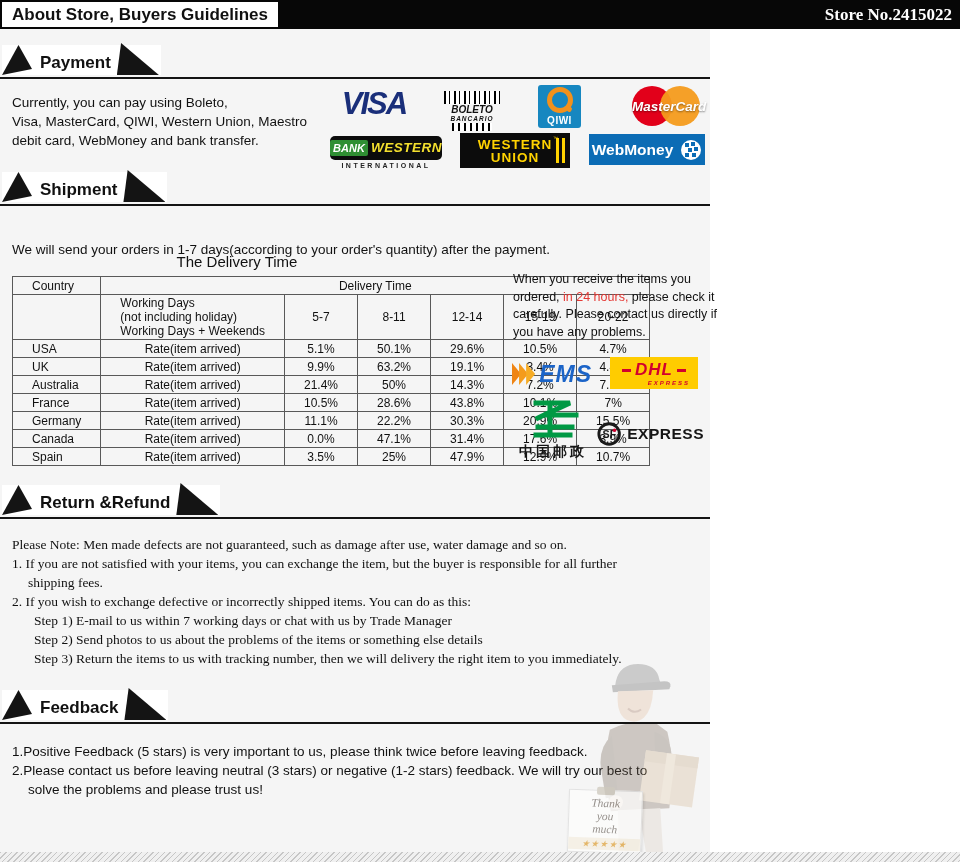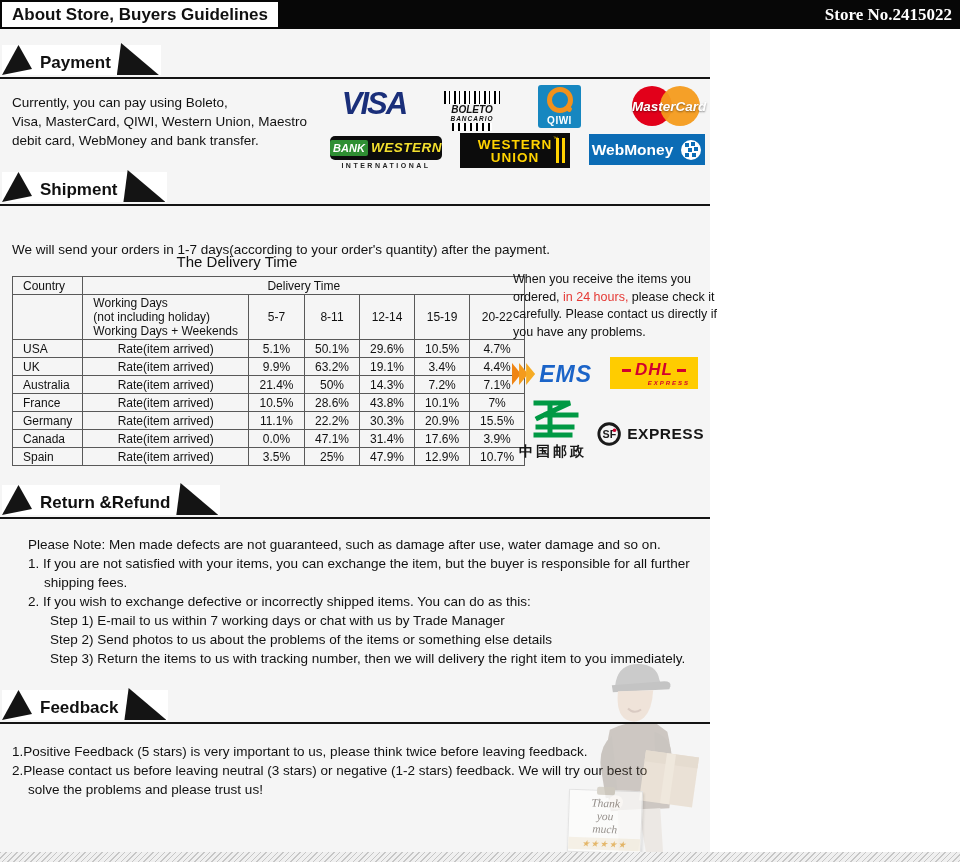--- a/index.html
+++ b/index.html
@@ -52,21 +52,21 @@
   .wu .l{color:#ffd200;font-weight:bold;font-size:13.5px;line-height:13px;letter-spacing:1px;}
   .wu .bars{position:absolute;right:5px;top:5px;bottom:5px;display:flex;gap:3px;}
   .wu .bars i{display:block;width:3px;background:#ffd200;}
   .wu .tm{position:absolute;right:12px;top:2px;color:#ffd200;font-size:5px;}
   .wm{left:589px;top:105px;width:116px;height:31px;background:#0b6cb5;color:#fff;
       font-weight:bold;font-size:15.5px;gap:7px;}
   
   .tbl-title{position:absolute;left:12px;top:224px;width:450px;text-align:center;font-size:15px;}
   table.delivery{position:absolute;left:12px;top:247px;border-collapse:collapse;table-layout:fixed;
                  font-size:12px;color:#111;}
-  table.delivery td{border:1px solid #595959;padding:1px 10px;line-height:14px;height:15px;}
+  table.delivery td{border:1px solid #595959;padding:1px 19px;line-height:14px;height:15px;}
   td.c-head{text-align:center;height:20px;}
   td.c-country-h{text-align:left;padding-left:4px;}
   td.wd{text-align:left;padding-left:4px;font-size:12px;}
   td.wd div{white-space:nowrap;}
   td.day{text-align:center;}
   td.c-country{text-align:left;padding-left:4px;}
   td.c-rate{text-align:center;}
   td.c-val{text-align:center;}
   
   .note{position:absolute;left:513px;top:242px;width:212px;font-size:12.5px;line-height:17.5px;}
@@ -323,21 +323,21 @@
     </div>
 
     <div class="sec" style="top:456px;">
       <div class="sec-inner">
         <span class="tri-l"></span>
         <span class="sec-label">Return &amp;Refund</span>
         <span class="tri-r"></span>
       </div>
     </div>
 
-    <div class="txt" style="left:28px;top:506px;">
+    <div class="txt" style="left:12px;top:506px;font-family:Liberation Serif, serif;">
         <div class="ind0">Please Note: Men made defects are not guaranteed, such as damage after use, water  damage and so on.</div>
         <div class="ind0">1. If you are not satisfied with your items, you can exchange the item, but the buyer is responsible for all further</div>
         <div class="ind1">shipping fees.</div>
         <div class="ind0">2. If you wish to exchange defective or incorrectly shipped items. You can do as this:</div>
         <div class="ind2">Step 1) E-mail to us within 7 working days or chat with us by Trade Manager</div>
         <div class="ind2">Step 2) Send photos to us about the problems of the items or something else details</div>
         <div class="ind2">Step 3) Return the items to us with tracking number, then we will delivery the right item to you immediately.</div>
       </div>
 
     <div class="sec" style="top:661px;">

